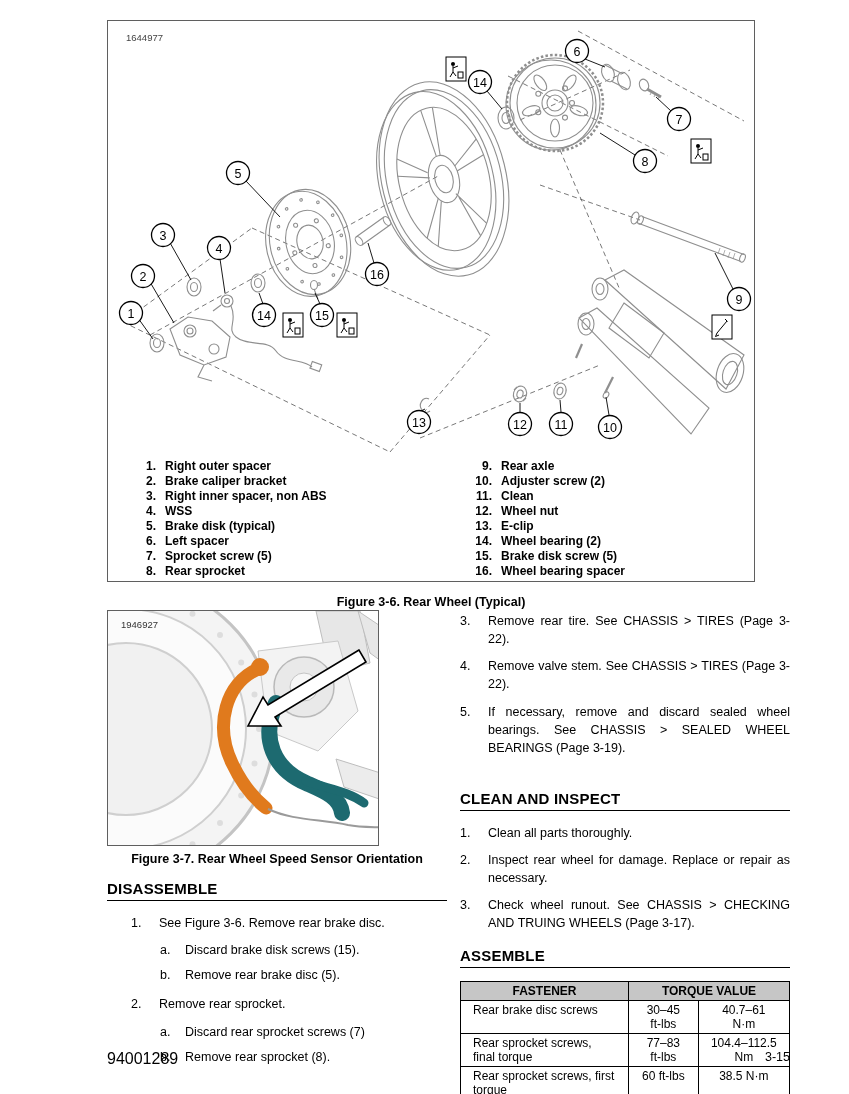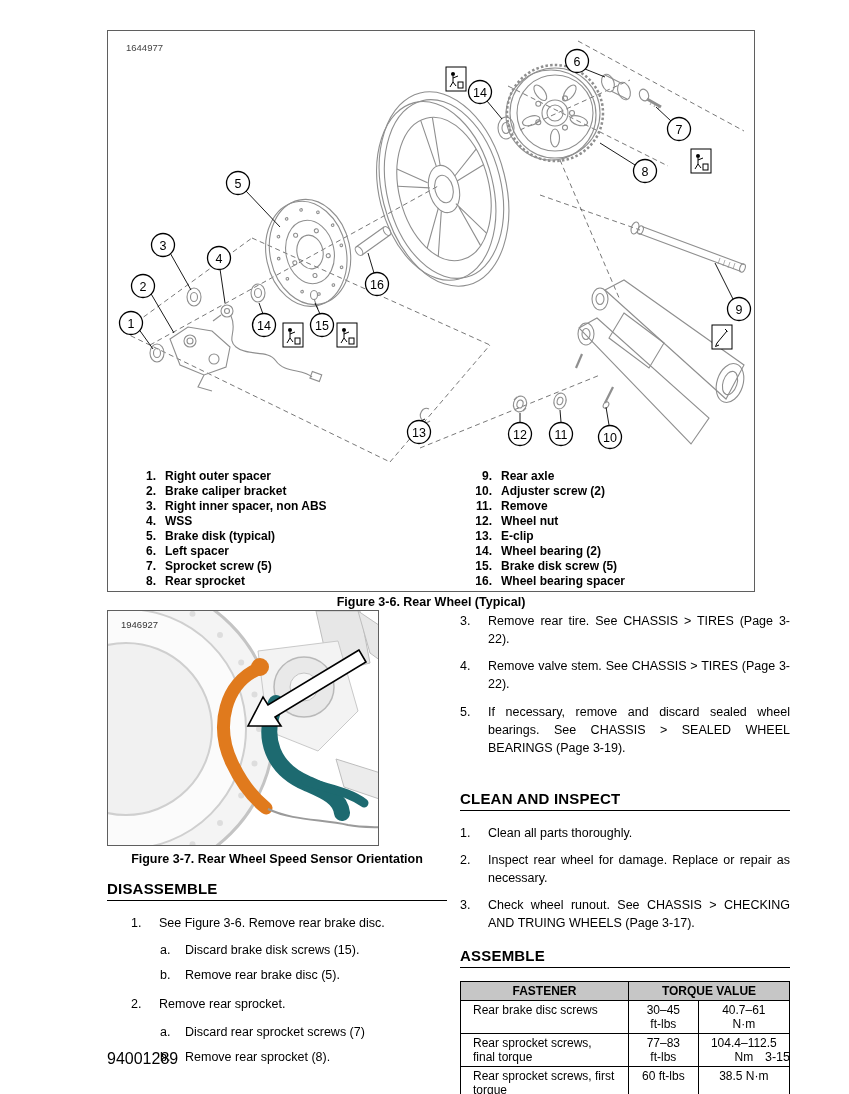--- a/index.html
+++ b/index.html
@@ -2,21 +2,21 @@
 <html><head>
 <meta charset="utf-8">
 <style>
   * { margin:0; padding:0; box-sizing:border-box; }
   html,body { background:#fff; }
   .page {
     position:relative; width:849px; height:1094px; background:#fff;
     font-family:"Liberation Sans","DejaVu Sans",sans-serif; color:#000; overflow:hidden;
   }
   
-  .fig36-box { position:absolute; left:107px; top:30px; width:648px; height:562px; border:1px solid #5f5f5f; background:#fff; }
+  .fig36-box { position:absolute; left:107px; top:20px; width:648px; height:562px; border:1px solid #5f5f5f; background:#fff; }
   .fig36-box svg { display:block; }
   .parts { position:absolute; left:0; top:438px; width:100%; font-size:12px; font-weight:bold; line-height:15px; }
   .parts-col { position:absolute; top:0; }
   .parts-col.left { left:22px; width:300px; }
   .parts-col.right { left:358px; width:280px; }
   .part-row { display:flex; }
   .pnum { width:26px; text-align:right; flex:none; }
   .plabel { padding-left:9px; }
   .fig36-caption { position:absolute; left:107px; top:595px; width:648px; text-align:center; font-weight:bold; font-size:12.5px; }
   
@@ -380,21 +380,21 @@
         <div class="part-row">
             <span class="pnum">9.</span>
             <span class="plabel">Rear axle</span>
           </div>
         <div class="part-row">
             <span class="pnum">10.</span>
             <span class="plabel">Adjuster screw (2)</span>
           </div>
         <div class="part-row">
             <span class="pnum">11.</span>
-            <span class="plabel">Remove</span>
+            <span class="plabel">Clean</span>
           </div>
         <div class="part-row">
             <span class="pnum">12.</span>
             <span class="plabel">Wheel nut</span>
           </div>
         <div class="part-row">
             <span class="pnum">13.</span>
             <span class="plabel">E-clip</span>
           </div>
         <div class="part-row">

